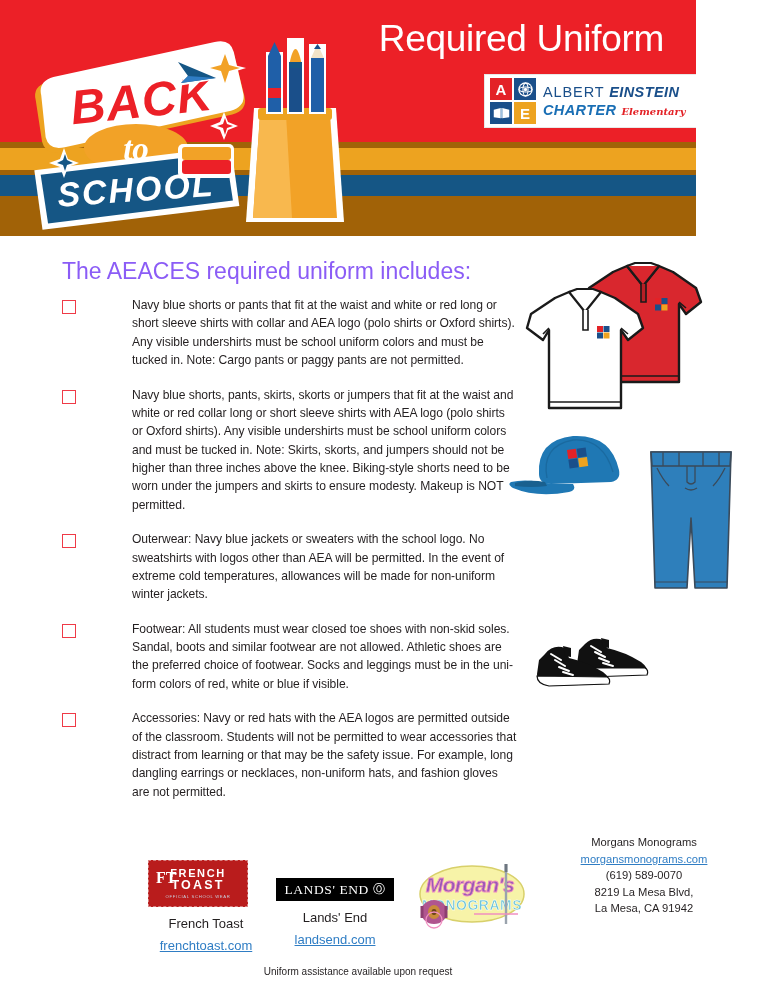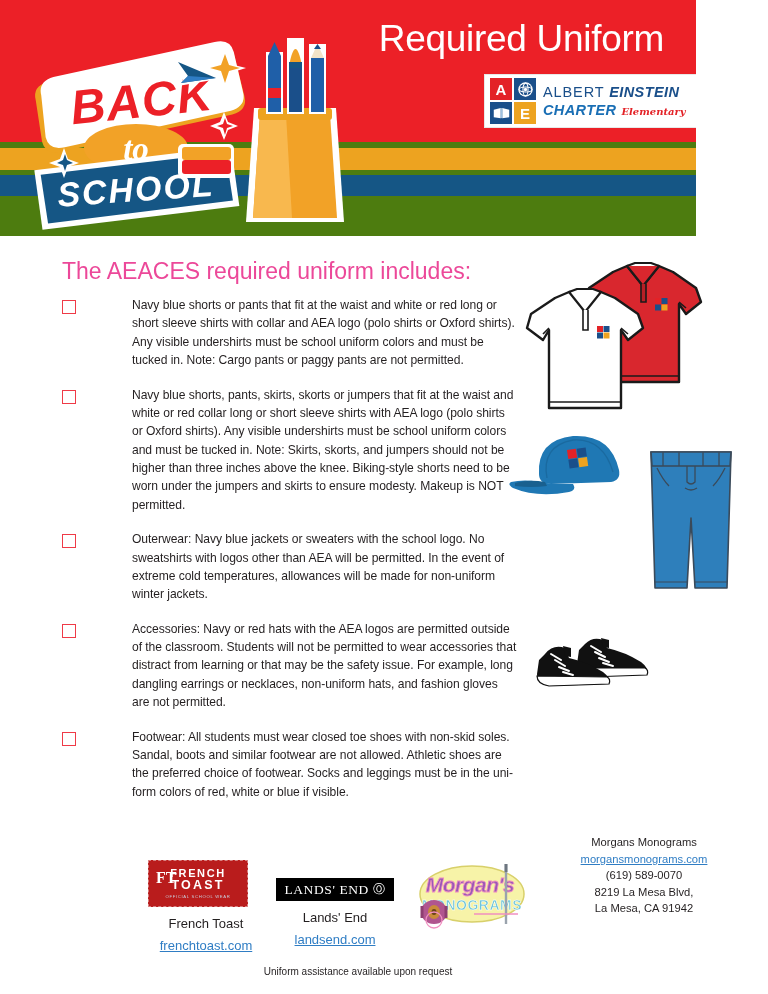--- a/index.html
+++ b/index.html
@@ -14,21 +14,21 @@
     color: #231f20;
     overflow: hidden;
     position: relative;
   }
 
   
   .header {
     position: relative;
     width: 696px;
     height: 236px;
-    background: #4d7c0f;
+    background: #a16207;
     overflow: hidden;
   }
   .header-red {
     position: absolute;
     left: 0; top: 0;
     width: 768px;
     height: 142px;
     background: #ec2027;
   }
   .stripe-gold {
@@ -152,21 +152,21 @@
   .main {
     position: relative;
     width: 768px;
   }
   .heading {
     position: absolute;
     left: 62px;
     top: 22px;
     font-size: 23px;
     font-weight: 400;
-    color: #ec4899;
+    color: #8b5cf6;
     white-space: nowrap;
   }
 
   .rules {
     position: absolute;
     left: 62px;
     top: 60px;
     width: 455px;
   }
   .rule {
@@ -427,25 +427,25 @@
     <div class="rule">
       <span class="checkbox"></span>
       <span class="rule-text">Navy blue shorts, pants, skirts, skorts or jumpers that fit at the waist and white or red collar long or short sleeve shirts with AEA logo (polo shirts or Oxford shirts). Any visible undershirts must be school uniform colors and must be tucked in. Note: Skirts, skorts, and jumpers should not be higher than three inches above the knee. Biking-style shorts need to be worn under the jumpers and skirts to ensure modesty. Makeup is NOT permitted.</span>
     </div>
     <div class="rule">
       <span class="checkbox"></span>
       <span class="rule-text">Outerwear: Navy blue jackets or sweaters with the school logo. No sweatshirts with logos other than AEA will be permitted. In the event of extreme cold temperatures, allowances will be made for non-uniform winter jackets.</span>
     </div>
     <div class="rule">
       <span class="checkbox"></span>
-      <span class="rule-text">Accessories: Navy or red hats with the AEA logos are permitted outside of the classroom. Students will not be permitted to wear accessories that distract from learning or that may be the safety issue. For example, long dangling earrings or necklaces, non-uniform hats, and fashion gloves are not permitted.</span>
+      <span class="rule-text">Footwear: All students must wear closed toe shoes with non-skid soles. Sandal, boots and similar footwear are not allowed. Athletic shoes are the preferred choice of footwear. Socks and leggings must be in the uni-form colors of red, white or blue if visible.</span>
     </div>
     <div class="rule">
       <span class="checkbox"></span>
-      <span class="rule-text">Footwear: All students must wear closed toe shoes with non-skid soles. Sandal, boots and similar footwear are not allowed. Athletic shoes are the preferred choice of footwear. Socks and leggings must be in the uni-form colors of red, white or blue if visible.</span>
+      <span class="rule-text">Accessories: Navy or red hats with the AEA logos are permitted outside of the classroom. Students will not be permitted to wear accessories that distract from learning or that may be the safety issue. For example, long dangling earrings or necklaces, non-uniform hats, and fashion gloves are not permitted.</span>
     </div>
   </div>
 
   <div class="illus">
 
     <svg width="120" height="135" viewBox="0 0 120 135" style="left:78px; top:12px;">
       <path d="M44 8 L30 14 L6 30 L2 44 L18 56 L24 46 L24 124 L96 124 L96 46 L103 56 L118 44 L113 30 L90 14 L76 8 Z" fill="#d9272e" stroke="#1a1a1a" stroke-width="2.4" stroke-linejoin="round"></path>
       <path d="M44 8 L60 28 L76 8 L68 5 L52 5 Z" fill="#ffffff" stroke="#1a1a1a" stroke-width="2.2" stroke-linejoin="round"></path>
       <path d="M44 8 L60 28 L76 8" fill="#d9272e" stroke="#1a1a1a" stroke-width="2.2" stroke-linejoin="round"></path>
       <path d="M58 26 L58 44 L63 44 L63 26" fill="#b71f26" stroke="#1a1a1a" stroke-width="1.6"></path>

